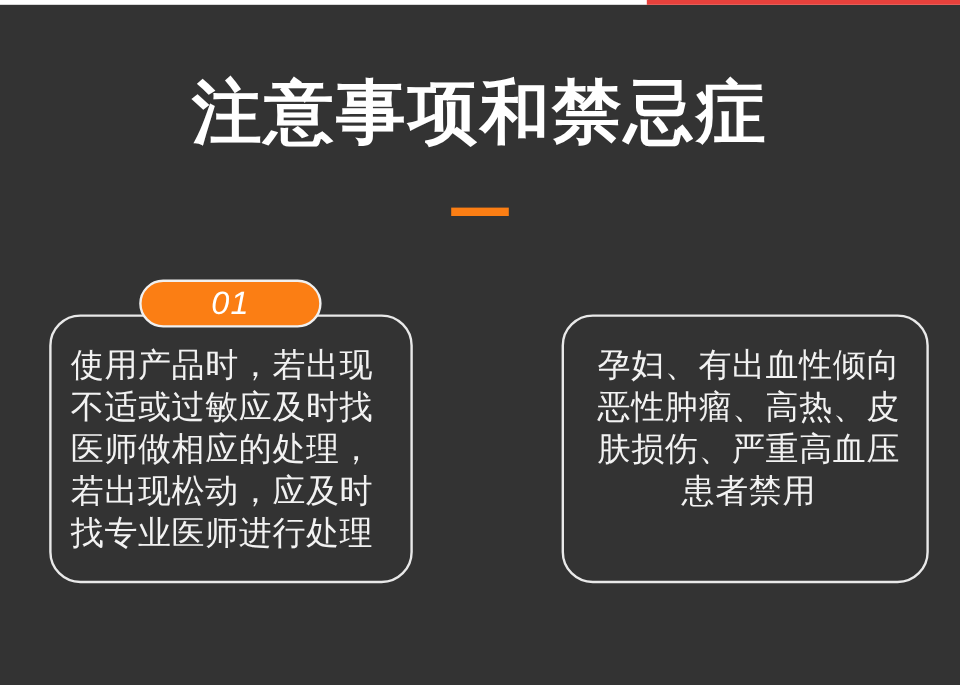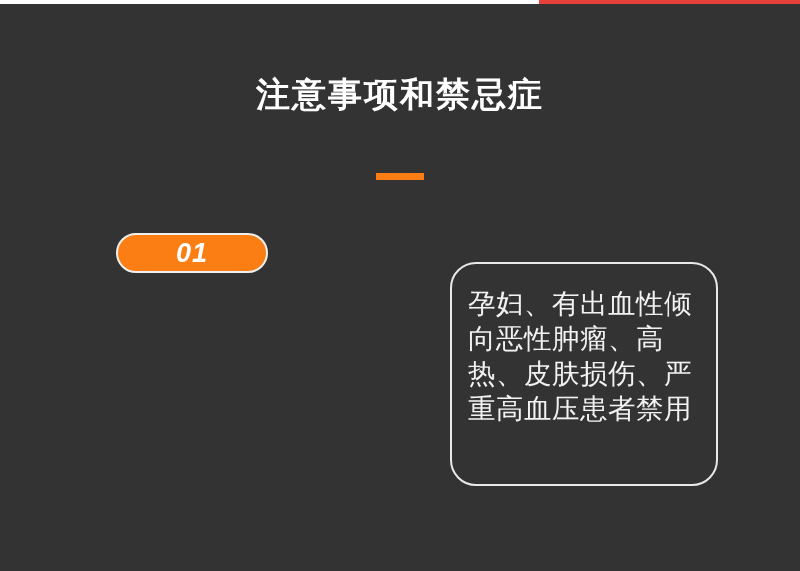--- a/index.html
+++ b/index.html
@@ -43,21 +43,21 @@
   }
 
   
   .page-title {
     position: absolute;
     left: 0;
     top: 66px;
     width: 800px;
     text-align: center;
     color: #ffffff;
-    font-size: 34px;
+    font-size: 58px;
     font-weight: bold;
     letter-spacing: 2px;
     line-height: 56px;
     white-space: nowrap;
   }
 
   .title-underline {
     position: absolute;
     left: 376px;
     top: 173px;
@@ -69,21 +69,21 @@
   
   .card {
     position: absolute;
     top: 262px;
     height: 224px;
     border: 2px solid #e9e9e9;
     border-radius: 26px;
     box-sizing: border-box;
   }
   .card-left  { left: 41px;  width: 303px; }
-  .card-right { left: 450px; width: 268px; }
+  .card-right { left: 468px; width: 306px; text-align: center; }
 
   .card-body {
     position: absolute;
     left: 16px;
     top: 22px;
     right: 10px;
     color: #f2f2f2;
     font-size: 27.5px;
     line-height: 35px;
     letter-spacing: 0.5px;
@@ -94,21 +94,21 @@
   .badge {
     position: absolute;
     top: 233px;
     height: 40px;
     background: #fb7e14;
     border: 2px solid #f0f0f0;
     border-radius: 20px;
     box-sizing: border-box;
     color: #ffffff;
     font-size: 27px;
-    font-weight: bold;
+    font-weight: normal;
     font-style: italic;
     line-height: 36px;
     text-align: center;
     letter-spacing: 1px;
     z-index: 3;
   }
   .badge-left  { left: 116px; width: 152px; }
   .badge-right { left: 527px; width: 153px; }
 </style>
 </head>
@@ -116,19 +116,22 @@
 
 <div class="poster">
 
   <div class="top-strip"></div>
   <div class="top-strip-red"></div>
 
   <div class="page-title">注意事项和禁忌症</div>
 
   <div class="title-underline"></div>
 
+  <div class="card card-left">
+    <div class="card-body">使用产品时，若出现不适或过敏应及时找医师做相应的处理，若出现松动，应及时找专业医师进行处理</div>
+  </div>
   <div class="badge badge-left">01</div>
 
   <div class="card card-right">
     <div class="card-body">孕妇、有出血性倾向恶性肿瘤、高热、皮肤损伤、严重高血压患者禁用</div>
   </div>
 
 </div>
 
 </body></html>

